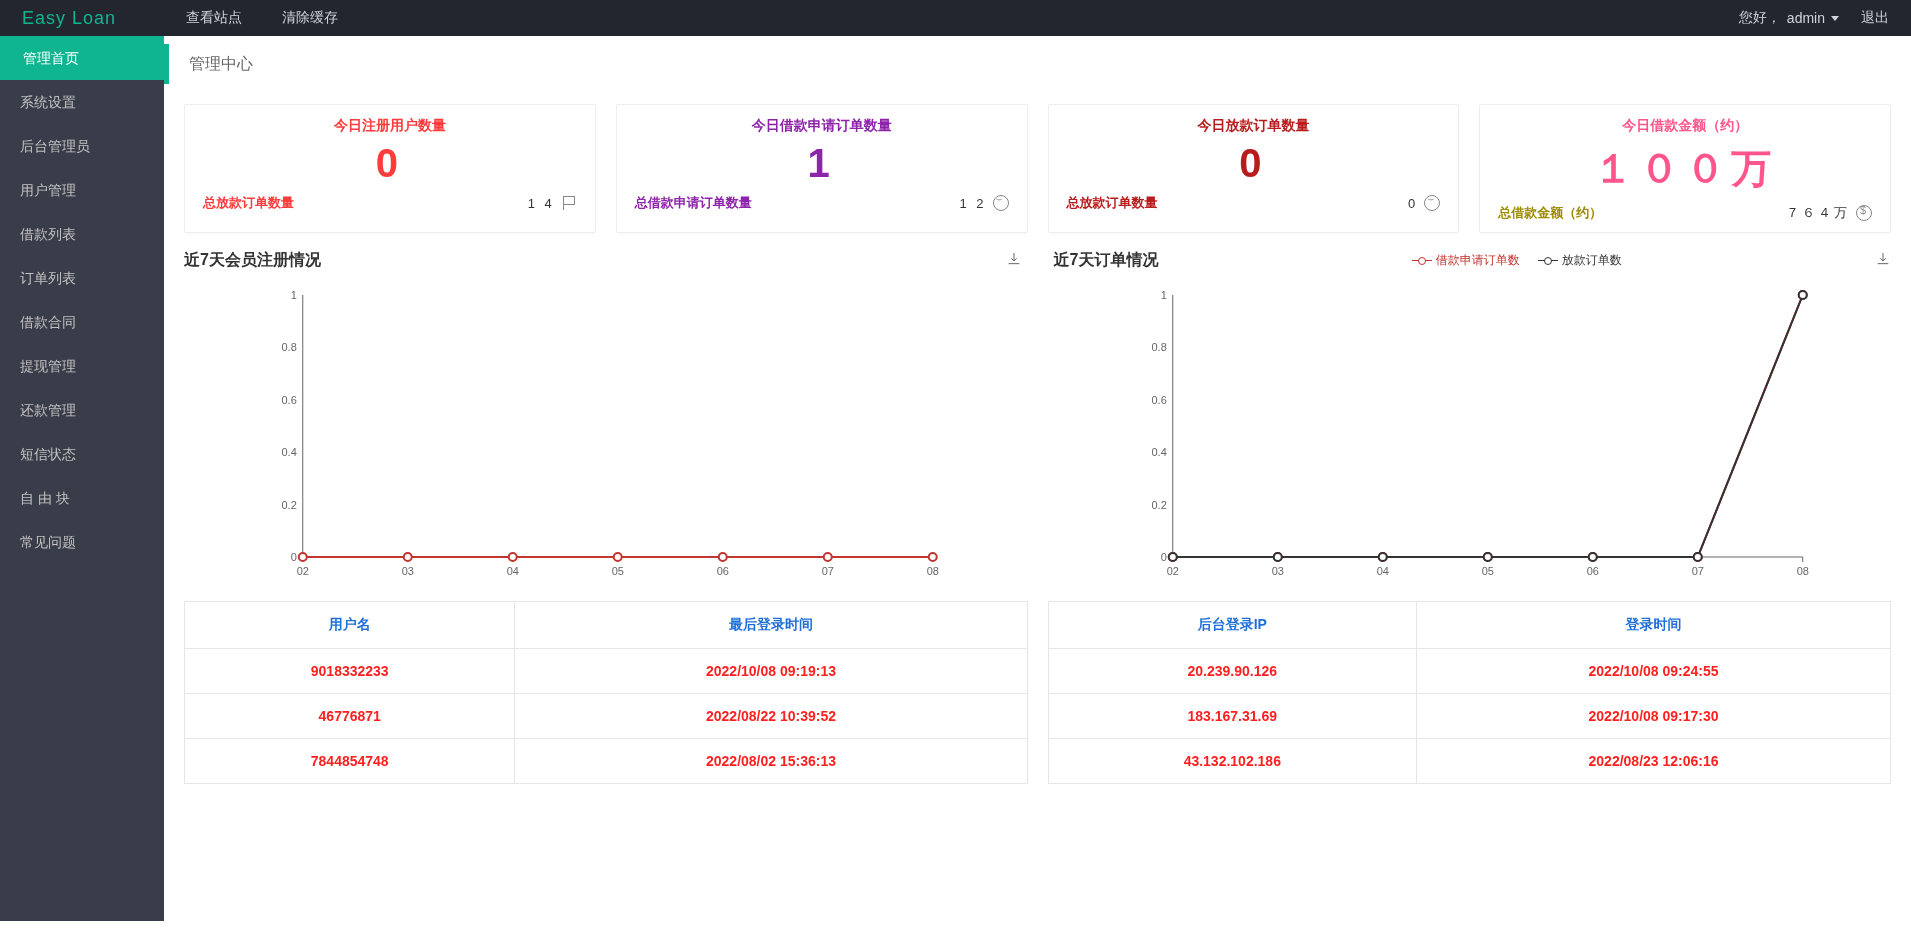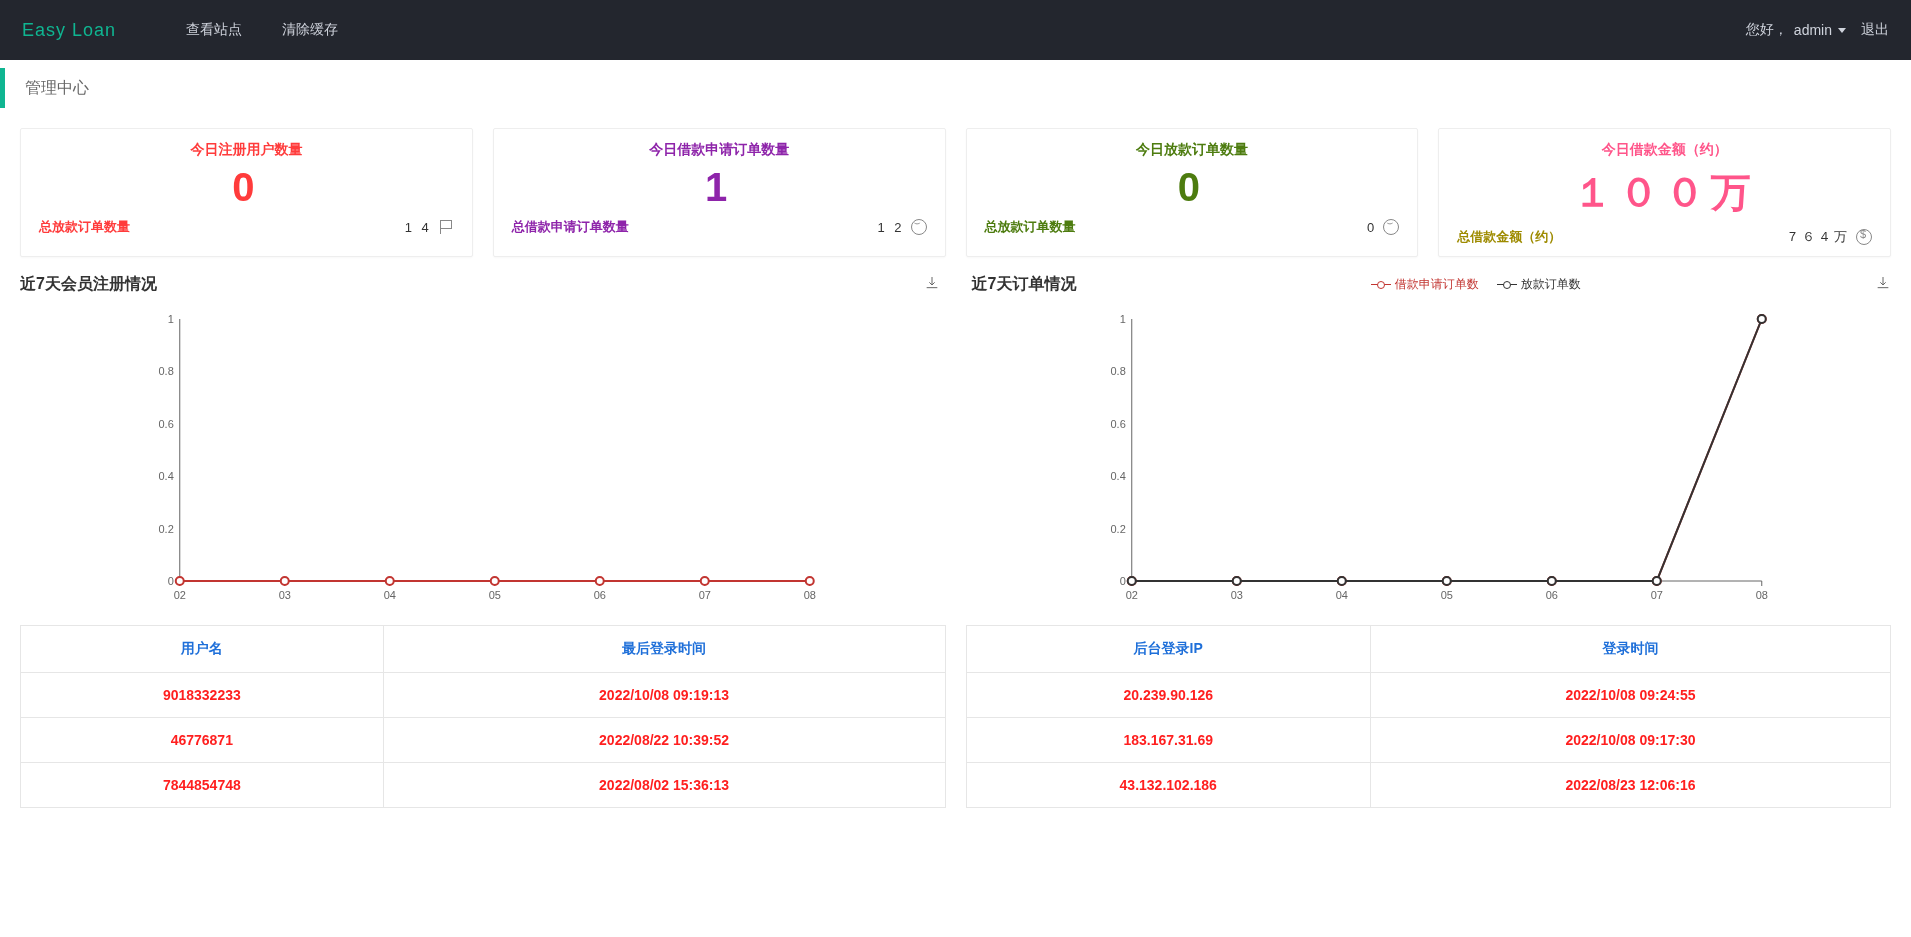--- a/index.html
+++ b/index.html
@@ -1,24 +1,24 @@
 <!DOCTYPE html>
 <html><head>
   <meta charset="utf-8">
   <style>
     * { margin:0; padding:0; box-sizing:border-box; }
     body { font-family:"Microsoft YaHei","Segoe UI",Arial,sans-serif; background:#fff; font-size:14px; color:#333; }
     
     
-    .topbar { height:60px; background:#23262e; color:#cfd3dc; display:flex; align-items:center; padding:0 22px; justify-content:space-between;}
+    .topbar { height:36px; background:#23262e; color:#cfd3dc; display:flex; align-items:center; padding:0 22px; justify-content:space-between;}
     .topbar-left { display:flex; align-items:center; gap:70px;}
     .brand { color:#0fb591; font-size:18px; font-weight:500; letter-spacing:1px;}
     .top-links { display:flex; gap:40px;}
     .top-link { cursor:pointer; font-size:14px; color:#cfd3dc;}
-    .topbar-right { display:flex; gap:15px; align-items:center;}
+    .topbar-right { display:flex; gap:22px; align-items:center;}
     .user-drop { display:flex; align-items:center; gap:6px; cursor:pointer;}
     .caret-down { width:0; height:0; border-left:4px solid transparent; border-right:4px solid transparent; border-top:5px solid #cfd3dc; }
     
     
     .layout { display:flex; height:calc(100vh - 52px);}
     .sidebar { width:164px; background:#393d49; color:#c2c2c2; flex-shrink:0; padding-top:0;}
     .side-item { height:44px; line-height:44px; padding-left:20px; cursor:pointer; font-size:14px; }
     .side-item.active { background:#0fb591; color:#fff; border-left:3px solid #0fb591;}
     
     
@@ -33,21 +33,21 @@
     .foot-right { display:flex; align-items:center; gap:6px; letter-spacing:3px; color:#333; font-weight:400;}
     .ico { width:16px; height:16px; border:1.5px solid #888; border-radius:50%; display:inline-block; position:relative;}
     .ico.flag { border:none; border-radius:0; }
     .ico.flag::before { content:''; position:absolute; left:2px; top:1px; width:1.5px; height:14px; background:#888;}
     .ico.flag::after { content:''; position:absolute; left:3px; top:1px; width:10px; height:7px; border:1.5px solid #888; border-left:none;}
     .ico.smile::before { content:'⌣'; position:absolute; left:2px; top:-4px; font-size:11px; color:#888;}
     .ico.dollar::before { content:'$'; position:absolute; left:3px; top:-2px; font-size:11px; color:#888;}
     
     .c-red    { color:#ff3b3b;}
     .c-purple { color:#8e24aa;}
-    .c-orange { color:#4d7c0f;}
+    .c-orange { color:#b91c1c;}
     .c-pink   { color:#ff558a;}
     .c-olive  { color:#9e8b00;}
     
     
     .charts { display:flex; gap:32px; padding:12px 20px 0 20px;}
     .chart-box { flex:1; }
     .chart-head { display:flex; justify-content:space-between; align-items:center; height:30px;}
     .chart-title { font-size:16px; font-weight:700; color:#333;}
     .chart-legend { display:flex; gap:18px; font-size:12px; color:#666;}
     .leg-item { display:flex; align-items:center; gap:4px;}
@@ -85,20 +85,34 @@
       <span>您好，</span>
       <span>admin</span>
       <span class="caret-down"></span>
     </div>
     <span class="top-link">退出</span>
   </div>
 </div>
 
 <div class="layout">
 
+  <div class="sidebar" id="sidebar">
+      <div class="side-item active">管理首页</div>
+      <div class="side-item">系统设置</div>
+      <div class="side-item">后台管理员</div>
+      <div class="side-item">用户管理</div>
+      <div class="side-item">借款列表</div>
+      <div class="side-item">订单列表</div>
+      <div class="side-item">借款合同</div>
+      <div class="side-item">提现管理</div>
+      <div class="side-item">还款管理</div>
+      <div class="side-item">短信状态</div>
+      <div class="side-item">自 由 块</div>
+      <div class="side-item">常见问题</div>
+    </div>
 
   <div class="main">
     <div class="crumb">管理中心</div>
 
     <div class="cards" id="cards">
         <div class="card">
           <div class="card-title c-red">今日注册用户数量</div>
           <div class="card-big c-red">0</div>
           <div class="card-foot">
             <span class="c-red">总放款订单数量</span>

